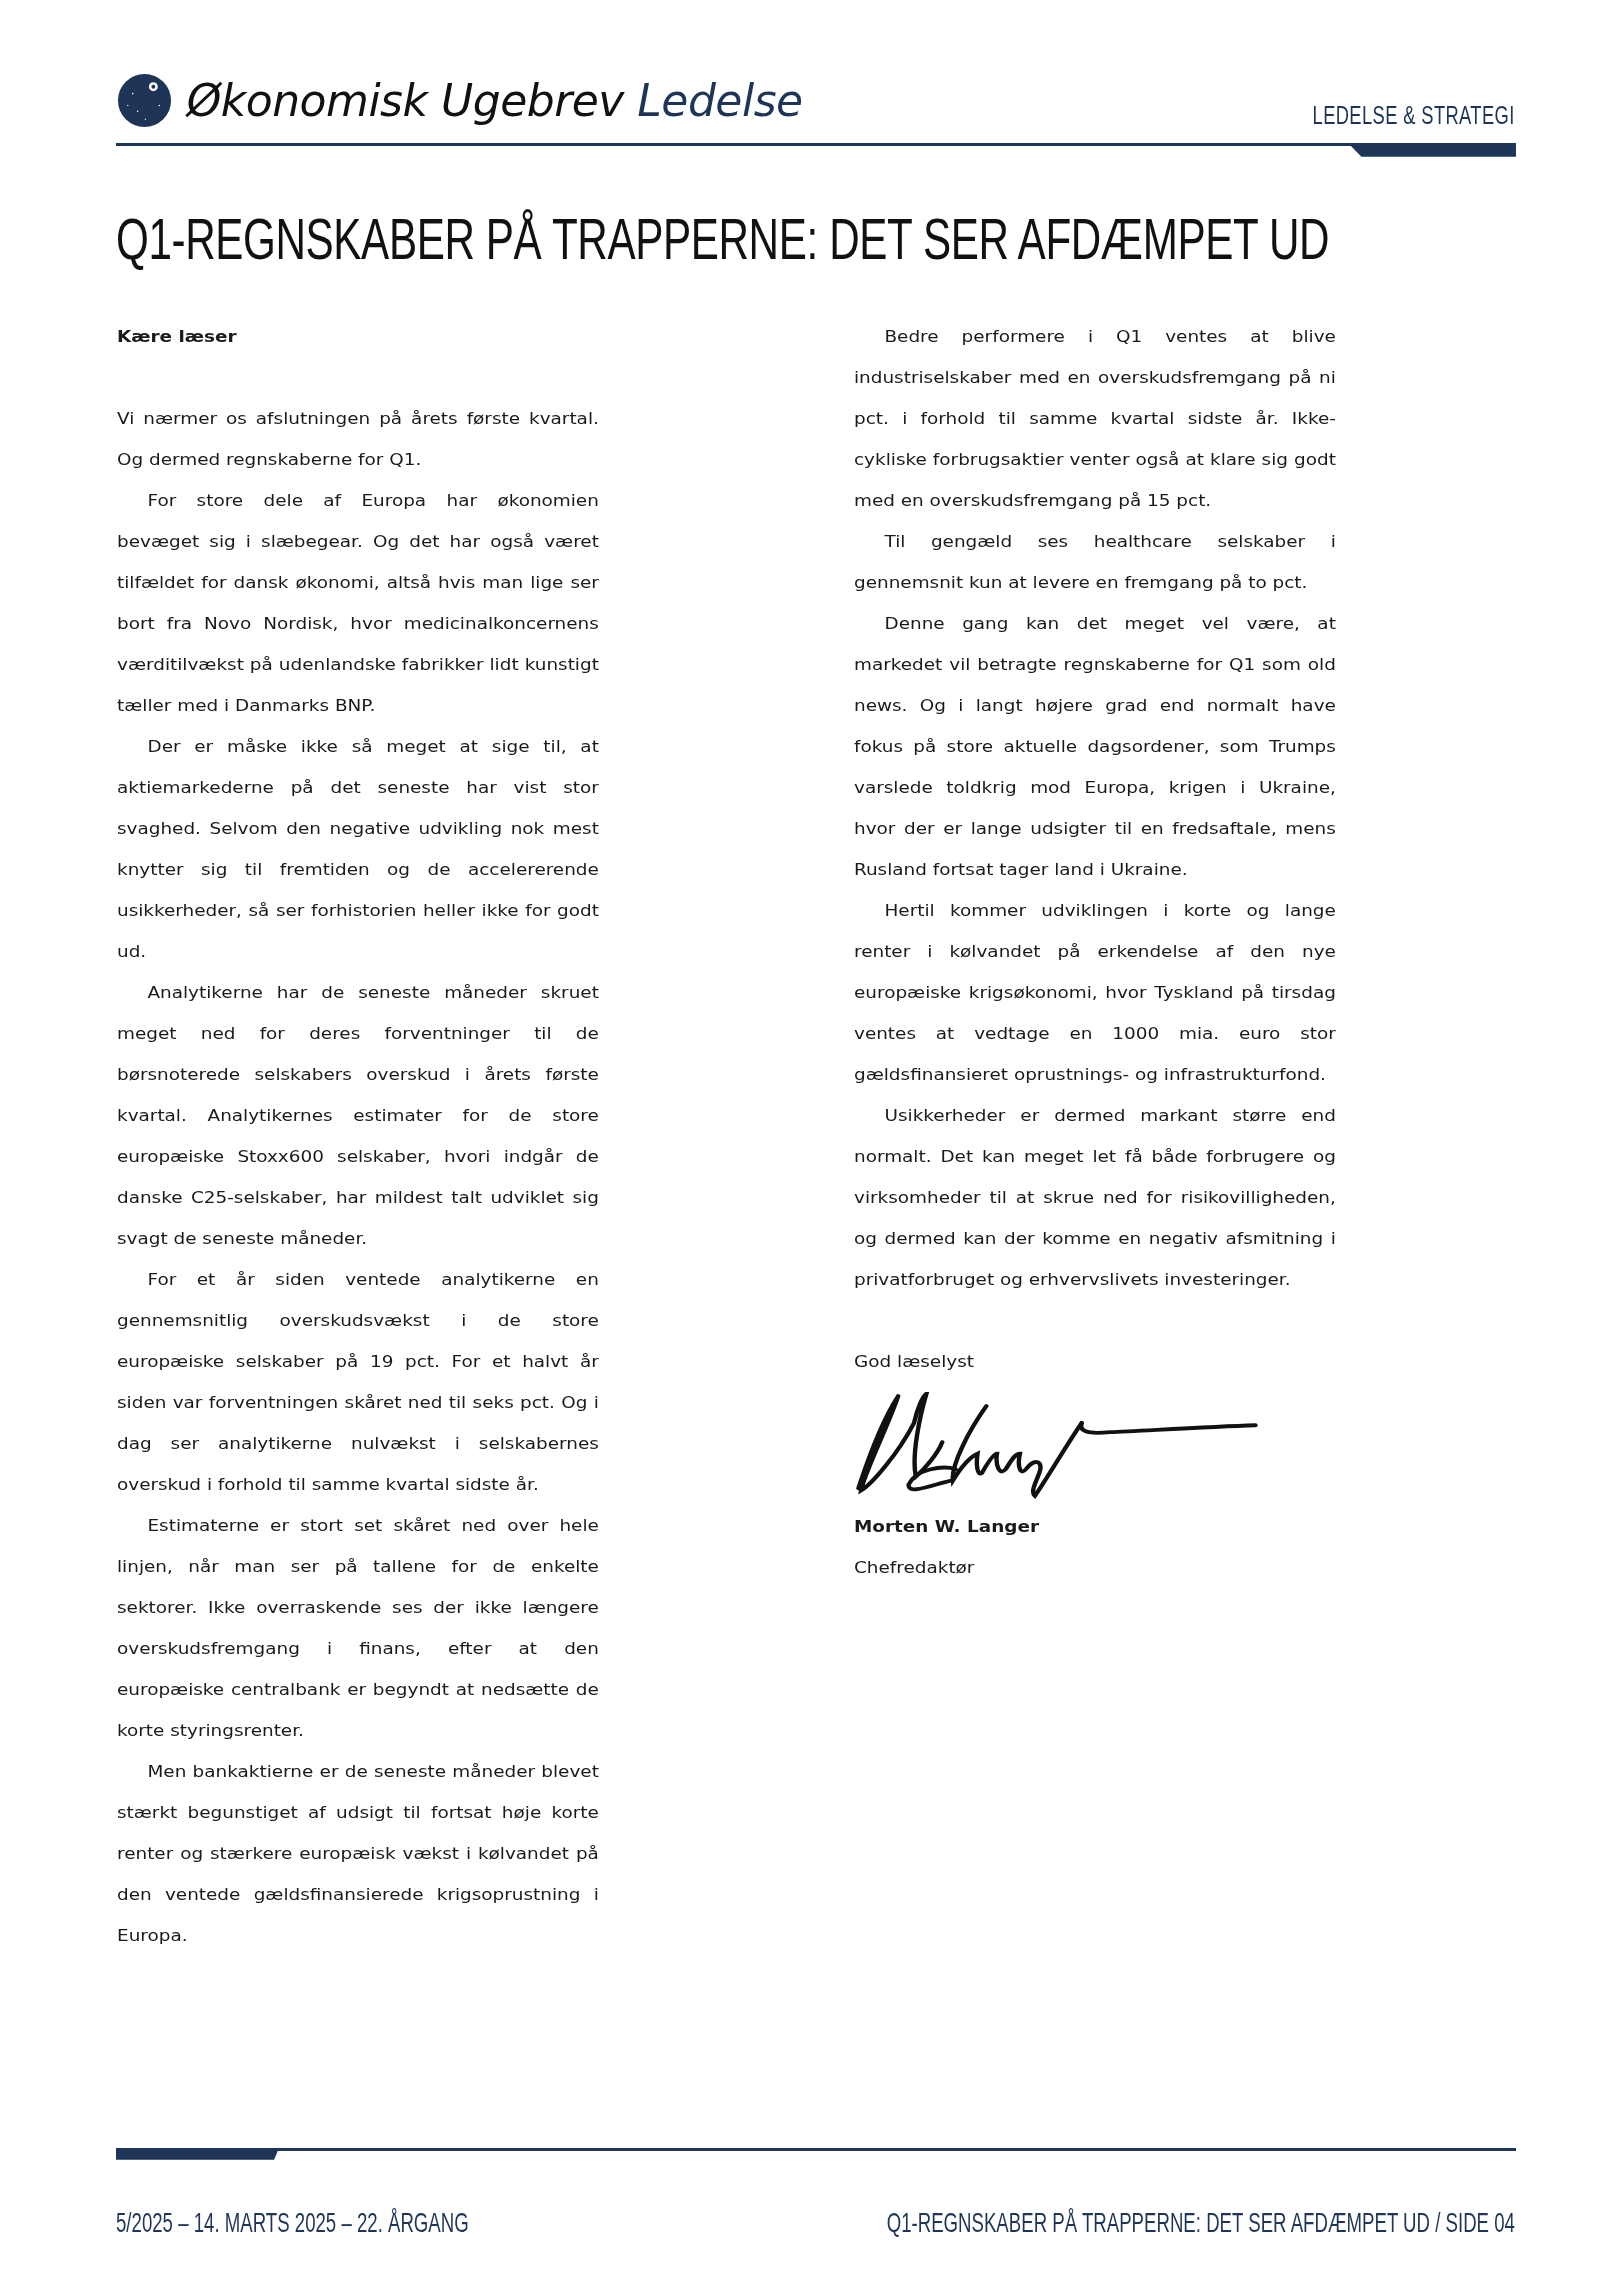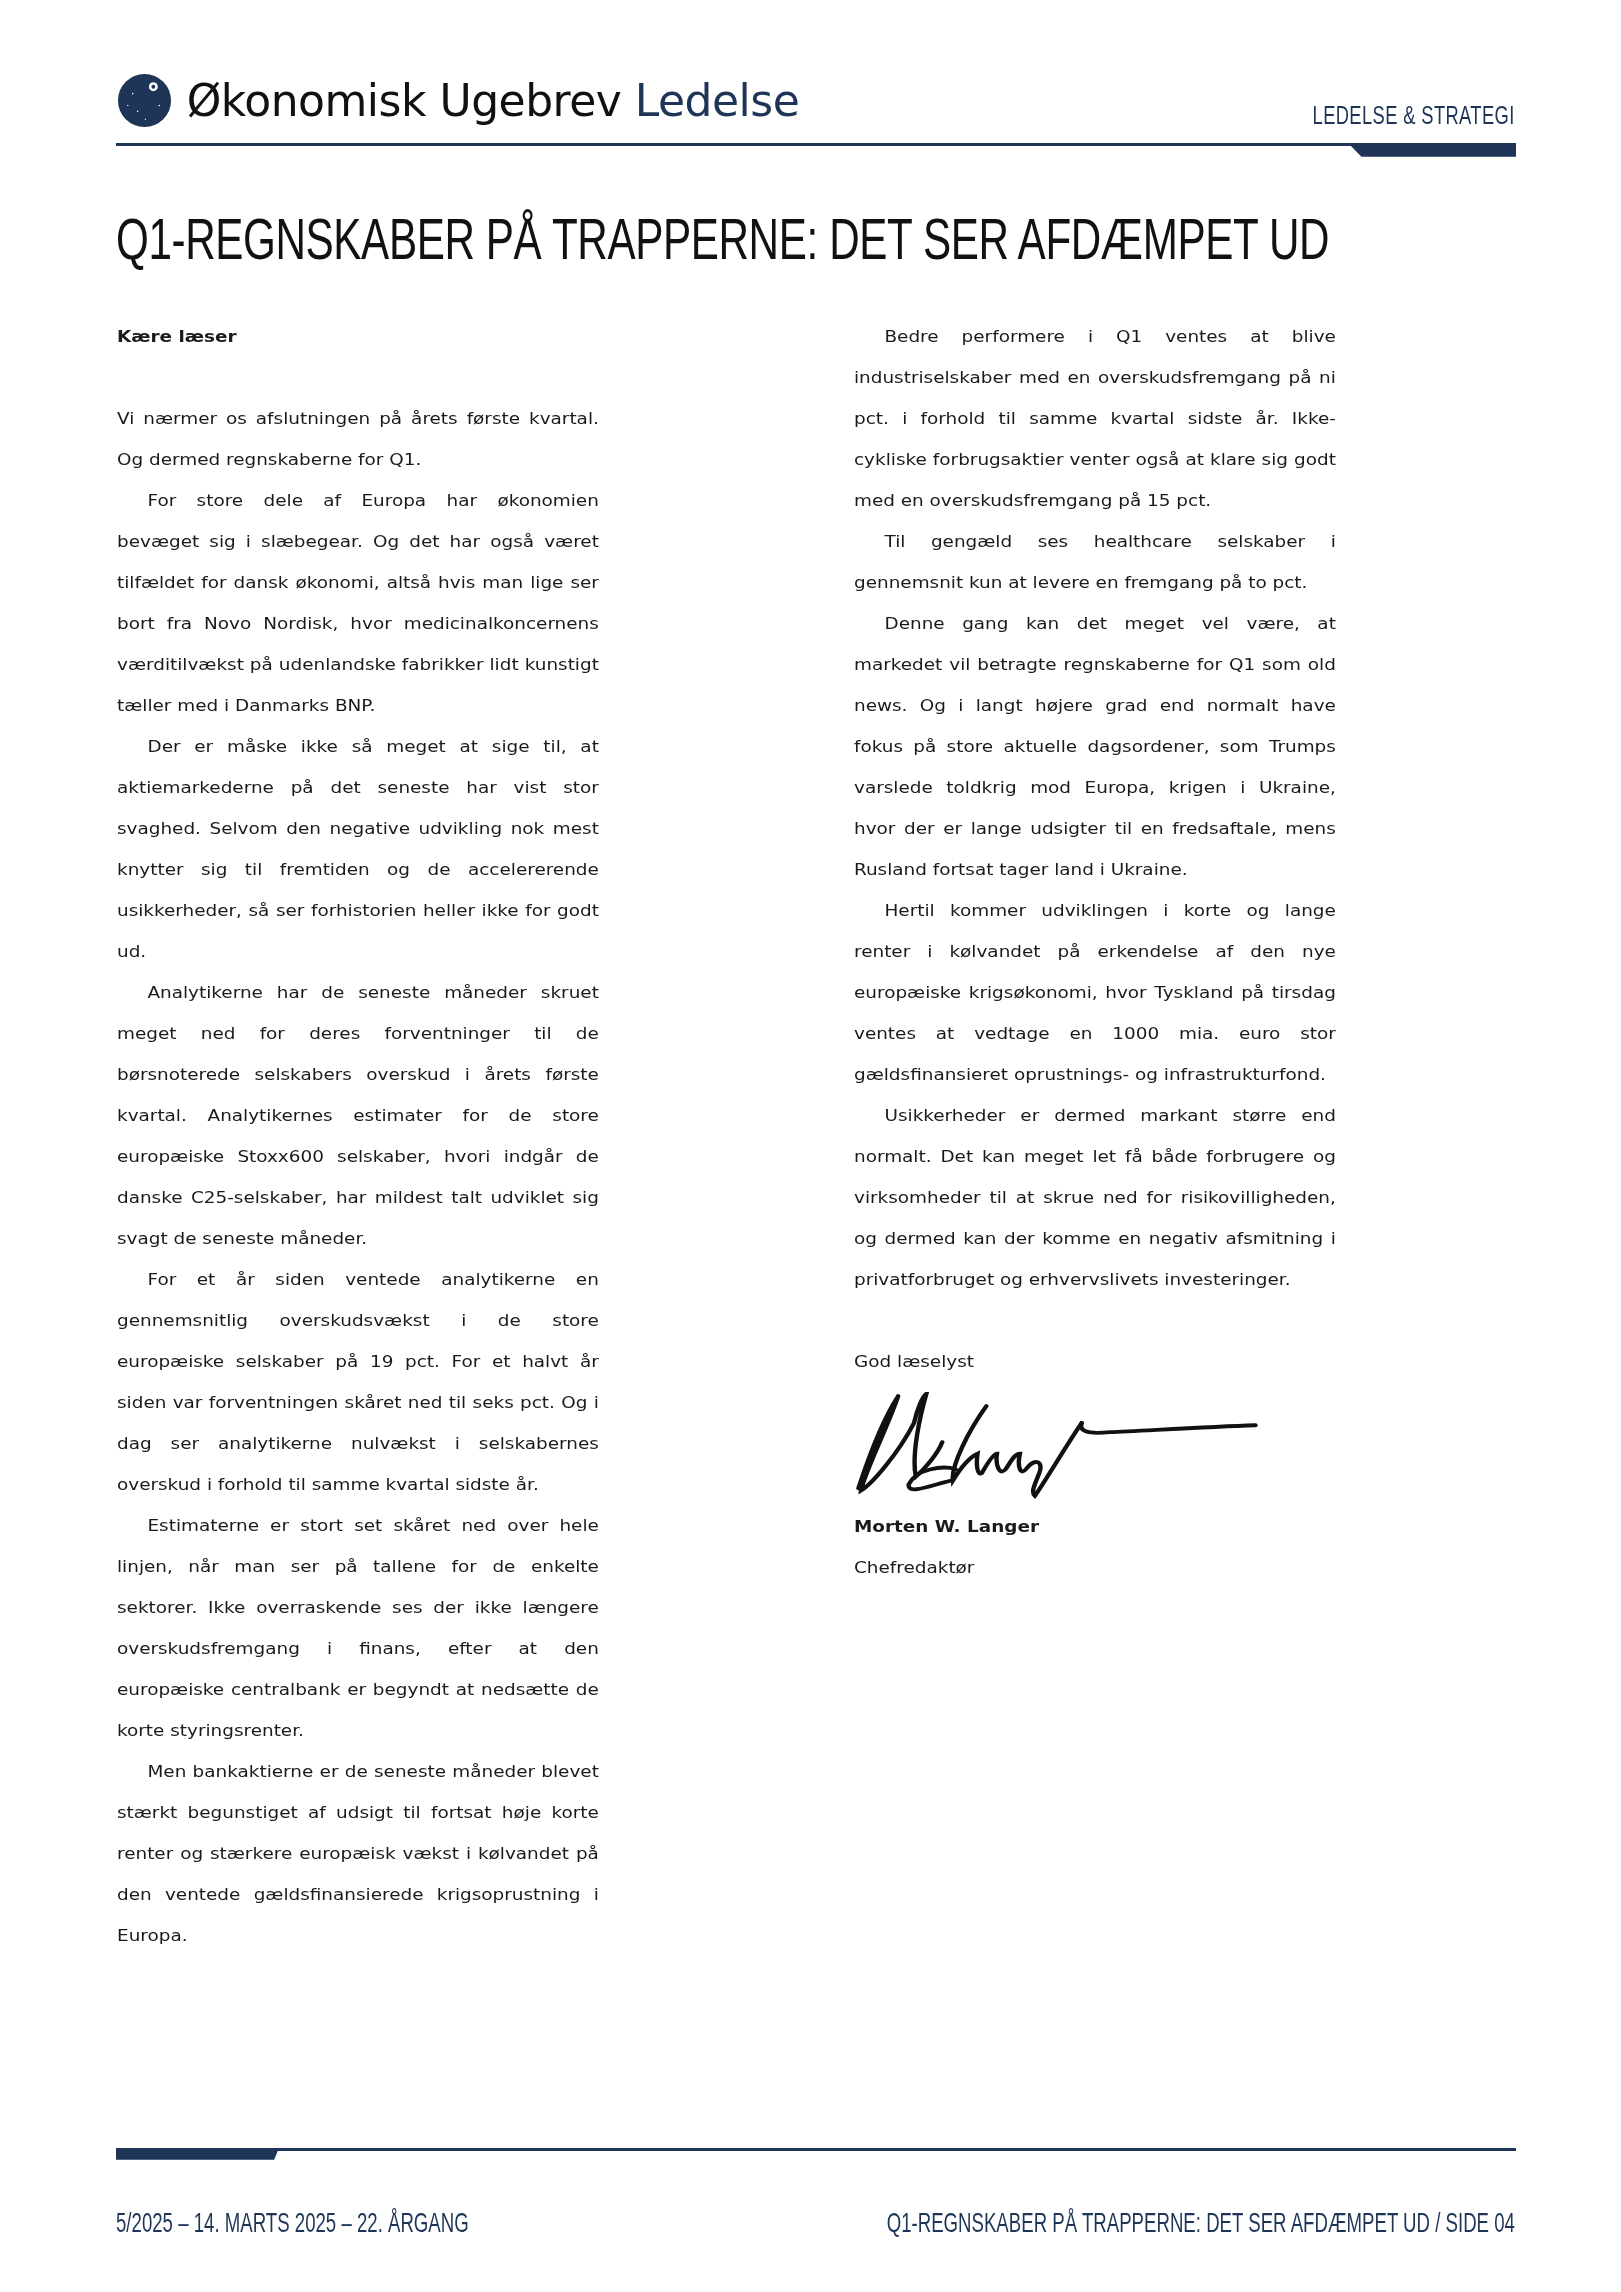--- a/index.html
+++ b/index.html
@@ -1,20 +1,20 @@
 <!DOCTYPE html>
 <html><head>
 <meta charset="utf-8">
 <style>
   html, body { margin: 0; padding: 0; background: #ffffff; }
   body { width: 1621px; height: 2293px; position: relative; overflow: hidden; }
   .page { position: absolute; left: 0; top: 0; width: 1621px; height: 2293px; }
 
   
-  .masthead { position: absolute; left: 116px; top: 69px; height: 63px; display: flex; align-items: center; }
+  .masthead { position: absolute; left: 116px; top: 69px; height: 63px; display: flex; align-items: center; font-style: italic; }
   .logo-globe { width: 57px; height: 57px; margin-right: 13.7px; }
   .brand { font-family: "DejaVu Sans", sans-serif; font-size: 44px; letter-spacing: -0.5px; color: #111; white-space: nowrap; }
   .brand .accent { color: #1e3557; }
   .section-label { position: absolute; right: 106px; top: 101px; font-family: "Liberation Sans Narrow", "Liberation Sans", sans-serif; font-size: 25.5px; color: #1e3557; transform: scaleX(0.72); transform-origin: right center; letter-spacing: 0.5px; white-space: nowrap; }
   .header-rule { position: absolute; left: 116px; top: 143px; width: 1400px; height: 2.9px; background: #1e3557; }
   .header-tab { position: absolute; left: 1348px; top: 143px; width: 168px; height: 13.7px; background: #1e3557; clip-path: polygon(0 0, 100% 0, 100% 100%, 8% 100%); }
 
   
   .headline { position: absolute; left: 116px; top: 206px; font-family: "Liberation Sans Narrow", "Liberation Sans", sans-serif; font-size: 57px; color: #111; transform: scaleX(0.74); transform-origin: left top; white-space: nowrap; letter-spacing: -0.5px; }
 

